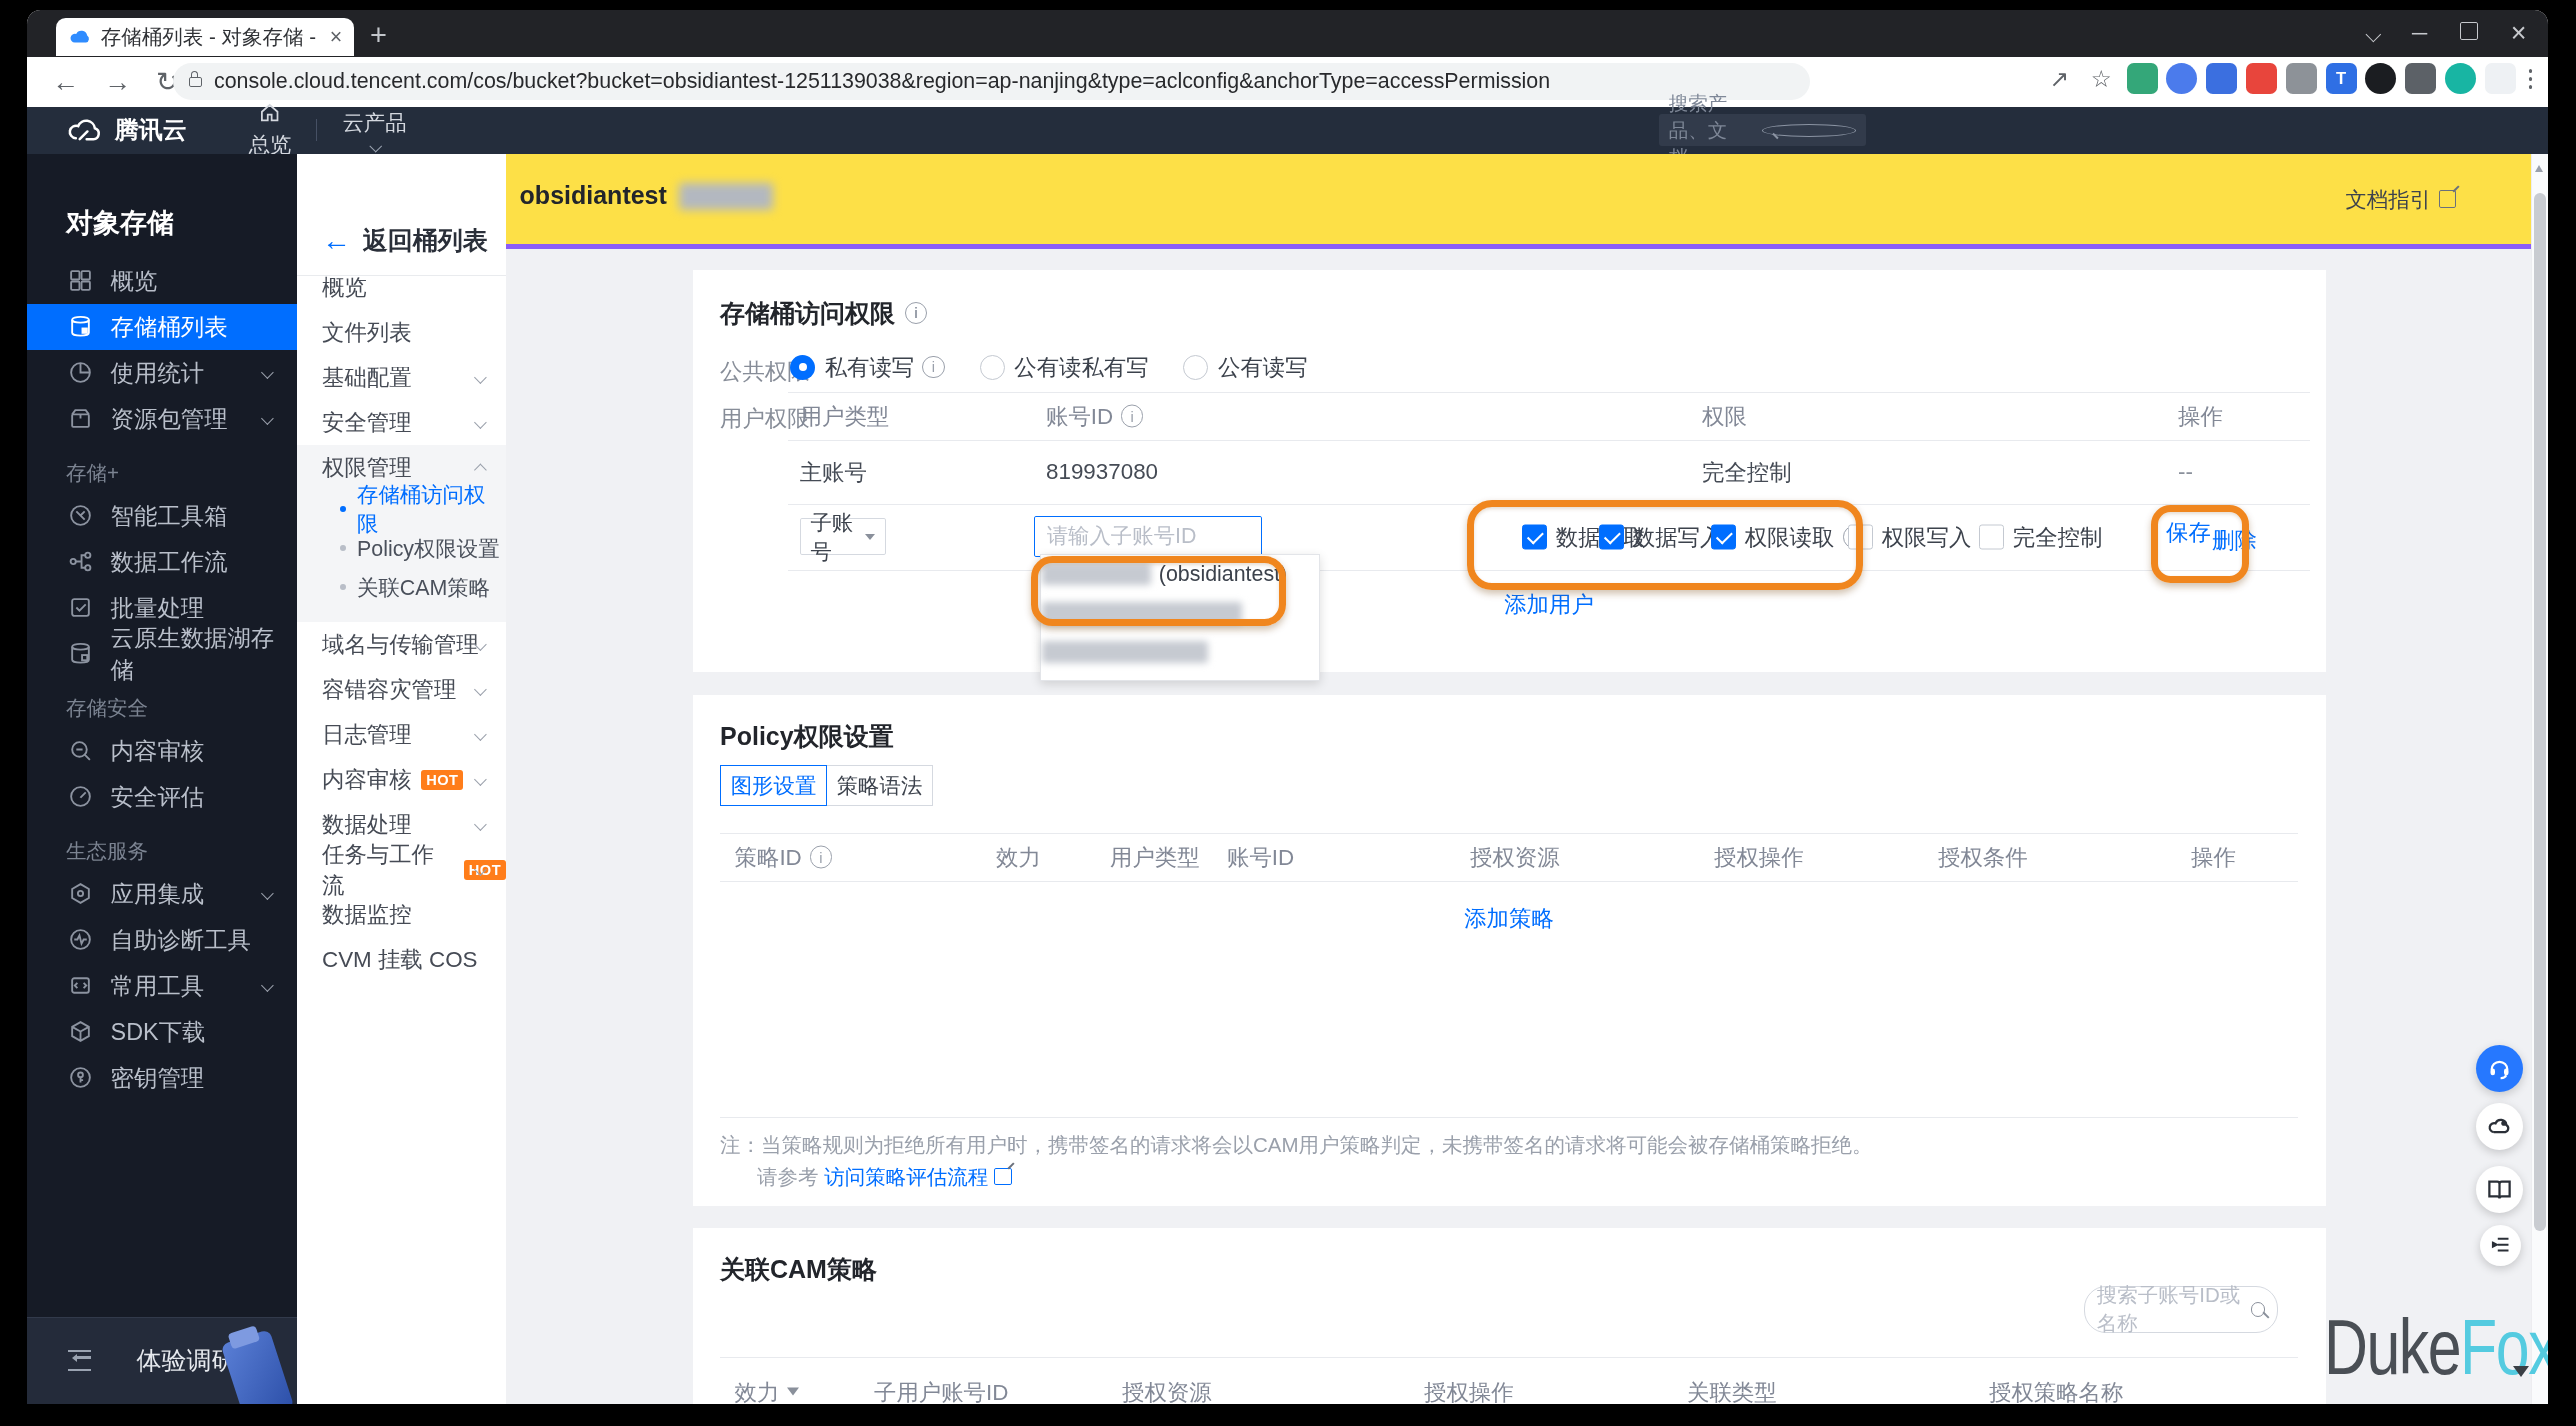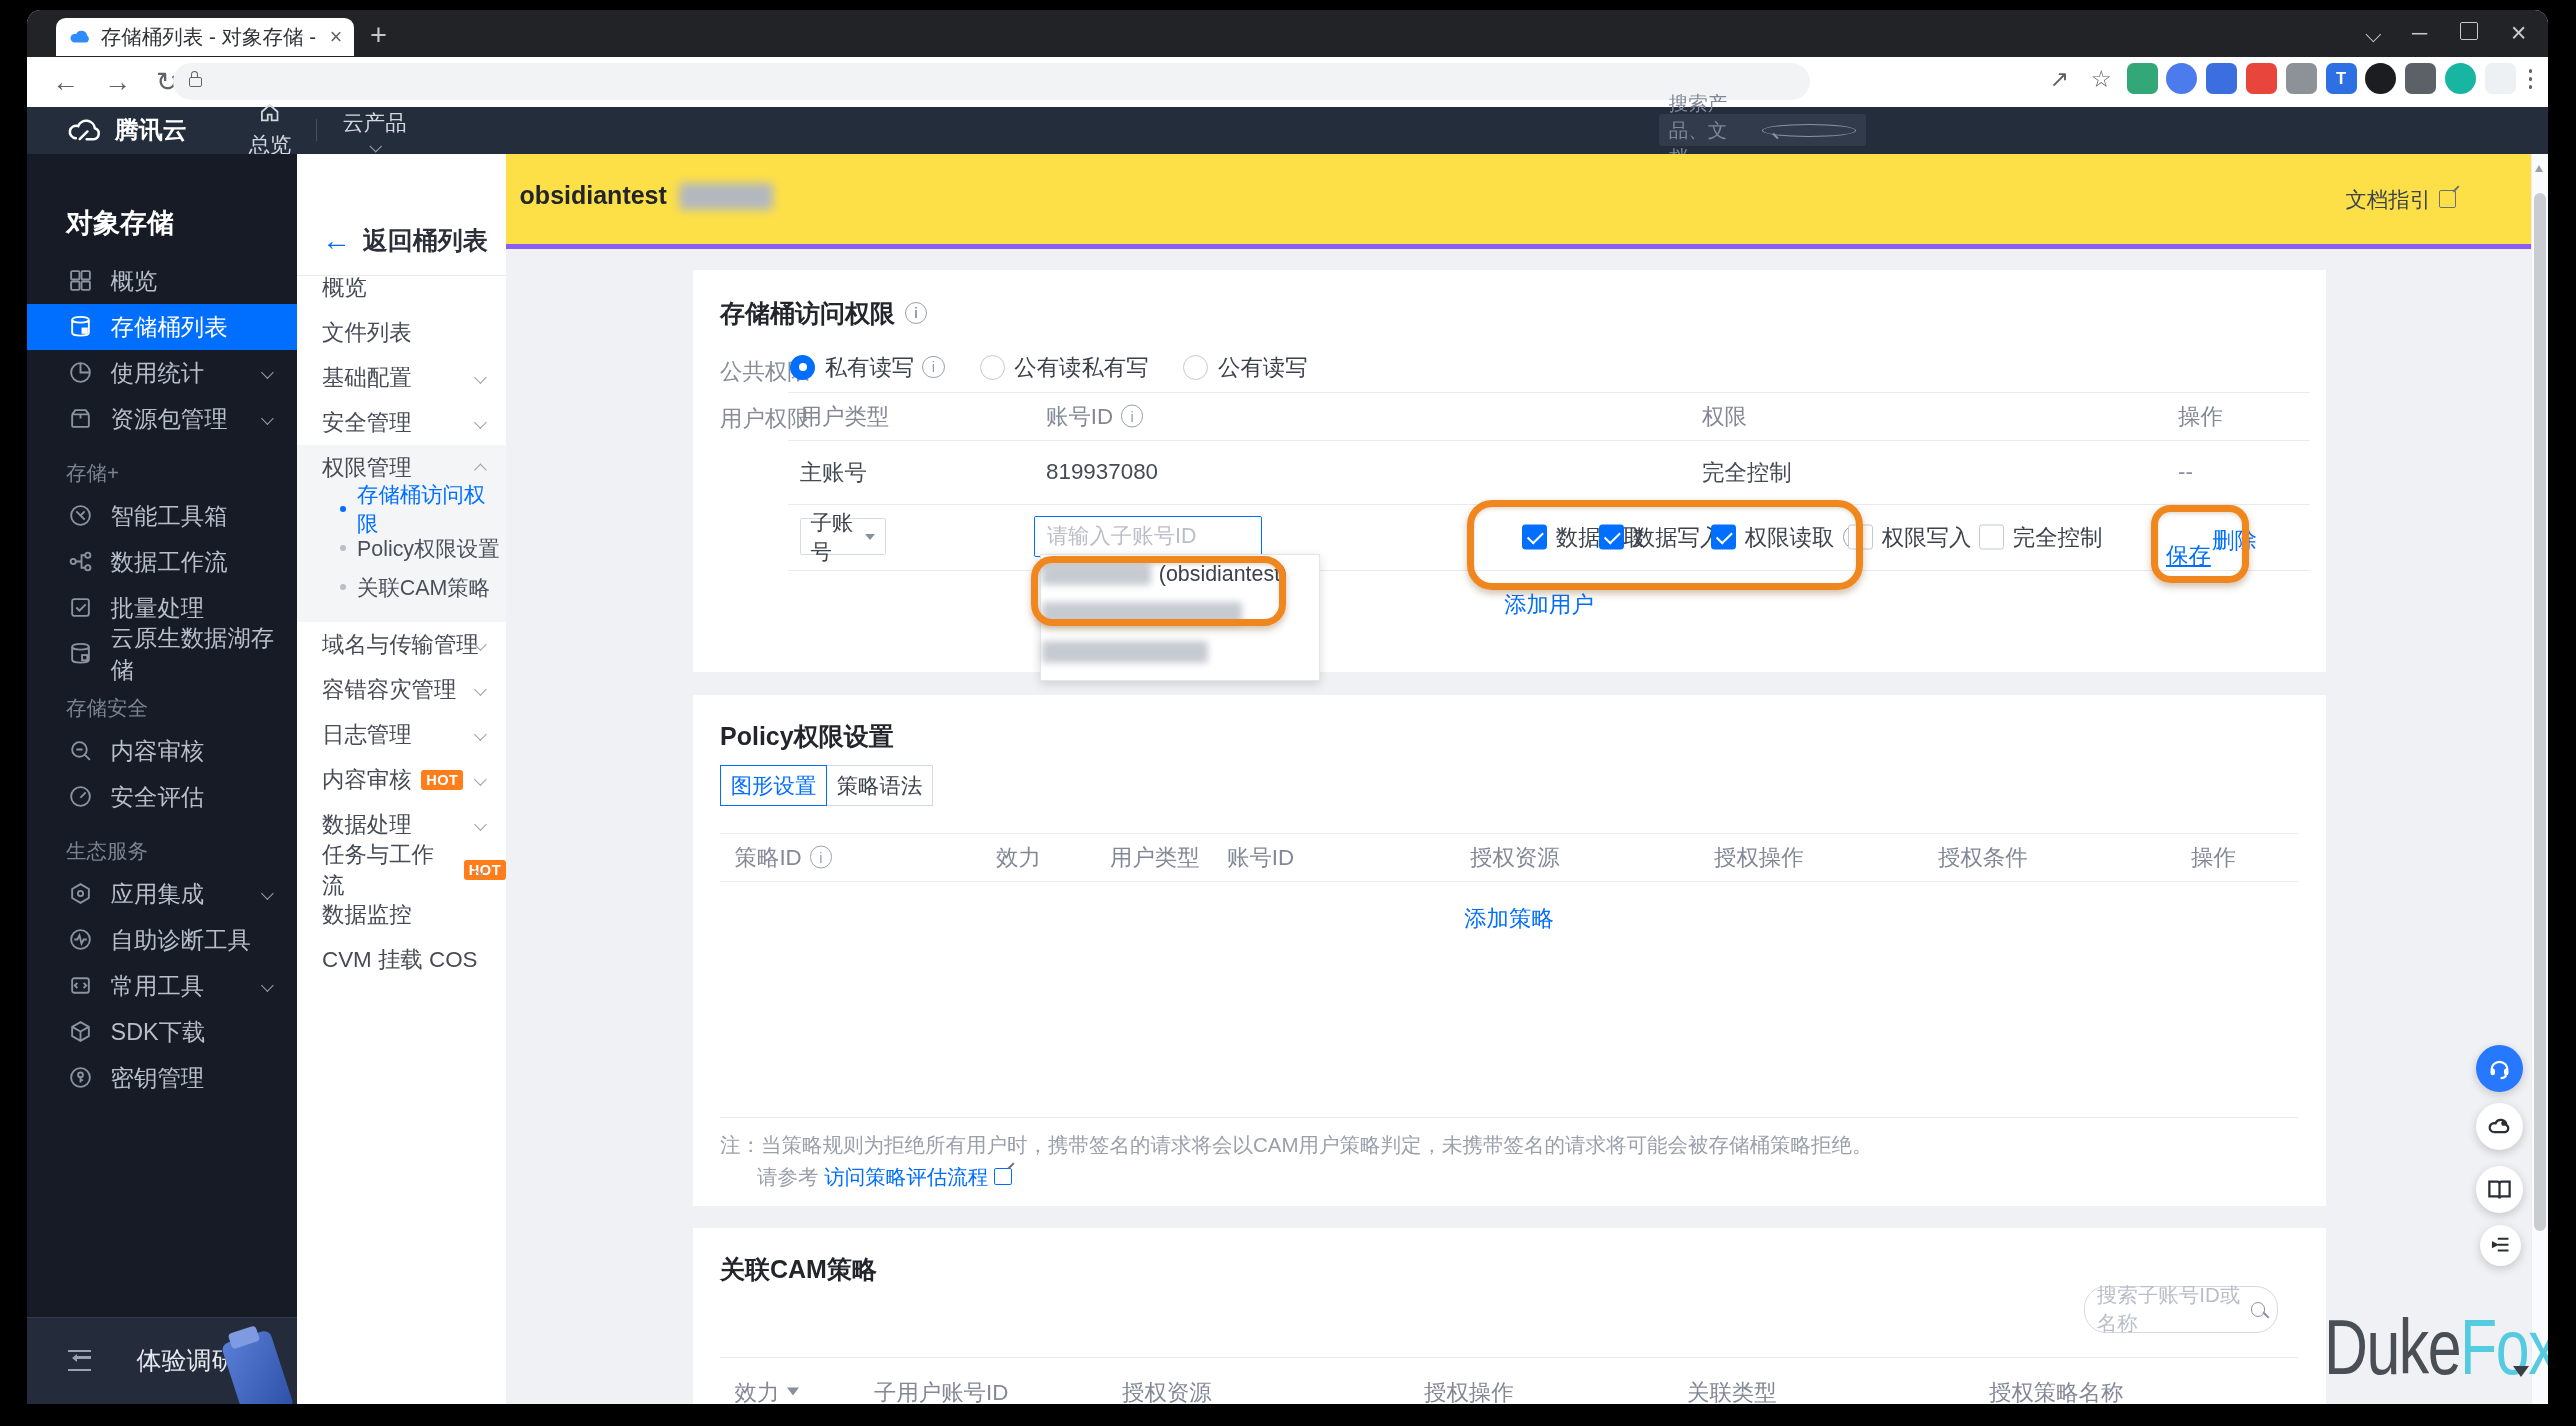--- a/index.html
+++ b/index.html
@@ -156,20 +156,21 @@
       <span style="font-size:27px;">×</span>
     </div>
   </div>
 
   <div class="urlbar">
     <span class="navbtn">←</span>
     <span class="navbtn">→</span>
     <span class="navbtn">↻</span>
     <div class="urlpill">
       <span class="lock"></span>
+      <span class="urltext">console.cloud.tencent.com/cos/bucket?bucket=obsidiantest-1251139038&amp;region=ap-nanjing&amp;type=aclconfig&amp;anchorType=accessPermission</span>
     </div>
     <div class="ubicons">
       <span class="g">↗</span>
       <span class="g">☆</span>
       <span class="ext" style="background:#34a779"></span>
       <span class="ext" style="background:#4b7bec;border-radius:50%"></span>
       <span class="ext" style="background:#3b6fe0"></span>
       <span class="ext" style="background:#e8453c"></span>
       <span class="ext" style="background:#8d9298"></span>
       <span class="ext" style="background:#2f6fe4">T</span>
@@ -542,21 +543,21 @@
               </span>
           <span class="cbwrap" style="left:1060px;">
                 <span class="cb"></span>
                 <span class="cblabel">权限写入</span>
                 <i class="info">i</i>
               </span>
           <span class="cbwrap" style="left:1191px;">
                 <span class="cb"></span>
                 <span class="cblabel">完全控制</span>
               </span>
-          <span class="bluelink abs" style="left:1378px;top:35px;text-decoration:underline;">保存</span>
+          <span class="bluelink abs" style="left:1378px;top:12px;">保存</span>
           <span class="bluelink abs" style="left:1424px;top:20.5px;">删除</span>
         </div>
         <div class="trow" style="height:63px;border-bottom:none;">
           <span class="bluelink abs" style="left:50%;transform:translateX(-50%);top:18.5px;">添加用户</span>
         </div>
       </div>
     </section>
 
     <section class="card" style="top:541px;height:511px;">
       <div class="cardtitle abs" style="left:27px;top:25px;">

